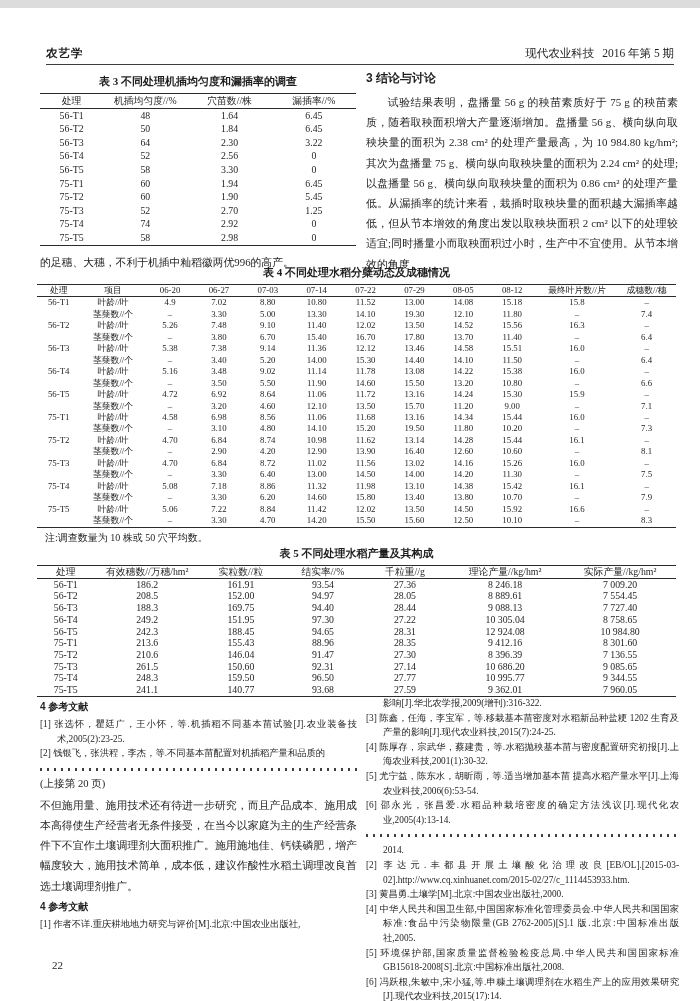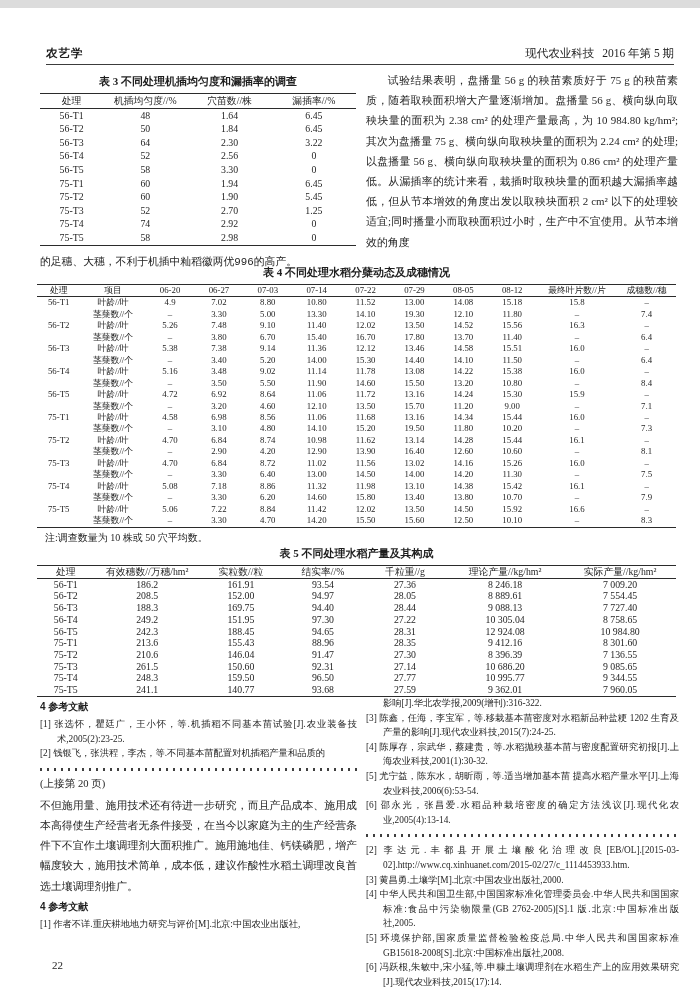--- a/index.html
+++ b/index.html
@@ -21,21 +21,21 @@
   table{border-collapse:collapse;width:100%;table-layout:fixed;}
   .sci{border-top:1.5px solid #2b2b2b;border-bottom:1.5px solid #2b2b2b;}
   .sci th{border-bottom:0.9px solid #2b2b2b;font-weight:normal;}
   .sci th,.sci td{text-align:center;padding:0;white-space:nowrap;overflow:hidden;}
   
   .col-left{position:absolute;top:66px;left:40px;width:316px;}
   .col-right{position:absolute;top:62px;left:366px;width:312px;}
   #table3{font-size:9.8px;}
   #table3 th,#table3 td{height:13.6px;line-height:13.6px;}
   #table3 th:nth-child(1),#table3 td:nth-child(1){width:20%;}
-  .cont-para{font-size:10.8px;line-height:19px;margin:7px 0 0;text-align:justify;font-family:Liberation Mono, monospace;}
+  .cont-para{font-size:10.8px;line-height:19px;margin:7px 0 0;text-align:justify;}
   .sec-heading{font-size:12px;font-weight:bold;margin:0 0 5px;font-family:"Liberation Sans","DejaVu Sans",sans-serif;}
   .body-para{font-size:10.9px;line-height:20.2px;text-align:justify;margin:0;}
   .body-para.indent{text-indent:2em;}
   
   .t4-block{position:absolute;top:257px;left:37px;right:24px;}
   #table4{font-size:8.8px;}
   #table4 th,#table4 td{height:11.45px;line-height:11.45px;}
   #table4 th:nth-child(1),#table4 td:nth-child(1){width:6.8%;}
   #table4 th:nth-child(2),#table4 td:nth-child(2){width:10.2%;}
   #table4 th:nth-child(11),#table4 td:nth-child(11){width:12.6%;}
@@ -144,20 +144,21 @@
             <td>58</td>
             <td>2.98</td>
             <td>0</td>
           </tr>
         </tbody>
     </table>
     <p class="cont-para">的足穗、大穗，不利于机插中籼稻徽两优996的高产。</p>
   </div>
 
   <div class="col-right">
+    <div class="sec-heading">3  结论与讨论</div>
     <p class="body-para indent">试验结果表明，盘播量 56 g 的秧苗素质好于 75 g 的秧苗素质，随着取秧面积增大产量逐渐增加。盘播量 56 g、横向纵向取秧块量的面积为 2.38 cm² 的处理产量最高，为 10 984.80 kg/hm²;其次为盘播量 75 g、横向纵向取秧块量的面积为 2.24 cm² 的处理;以盘播量 56 g、横向纵向取秧块量的面积为 0.86 cm² 的处理产量低。从漏插率的统计来看，栽插时取秧块量的面积越大漏插率越低，但从节本增效的角度出发以取秧块面积 2 cm² 以下的处理较适宜;同时播量小而取秧面积过小时，生产中不宜使用。从节本增效的角度</p>
   </div>
 
   <div class="t4-block">
     <div class="tbl-title">表 4  不同处理水稻分蘖动态及成穗情况</div>
     <table class="sci" id="table4">
       <thead>
           <tr>
             <th>处理</th>
             <th>项目</th>
@@ -277,21 +278,21 @@
             <td>茎蘖数//个</td>
             <td>–</td>
             <td>3.50</td>
             <td>5.50</td>
             <td>11.90</td>
             <td>14.60</td>
             <td>15.50</td>
             <td>13.20</td>
             <td>10.80</td>
             <td>–</td>
-            <td>8.4</td>
+            <td>6.6</td>
           </tr>
           <tr>
             <td>56-T5</td>
             <td>叶龄//叶</td>
             <td>4.72</td>
             <td>6.92</td>
             <td>8.64</td>
             <td>11.06</td>
             <td>11.72</td>
             <td>13.16</td>
@@ -586,20 +587,21 @@
   <div class="bot-right">
     <div class="refs">
         <p class="ref cont">影响[J].华北农学报,2009(增刊):316-322.</p>
         <p class="ref">[3] 陈鑫，任海，李宝军，等.移栽基本苗密度对水稻新品种盐粳 1202 生育及产量的影响[J].现代农业科技,2015(7):24-25.</p>
         <p class="ref">[4] 陈厚存，宗武华，蔡建贵，等.水稻抛秧基本苗与密度配置研究初报[J].上海农业科技,2001(1):30-32.</p>
         <p class="ref">[5] 尤宁益，陈东水，胡昕雨，等.适当增加基本苗 提高水稻产量水平[J].上海农业科技,2006(6):53-54.</p>
         <p class="ref">[6] 邵永光，张昌爱.水稻品种栽培密度的确定方法浅议[J].现代化农业,2005(4):13-14.</p>
       </div>
     <div class="dotted-sep"></div>
     <div class="refs">
+        <p class="ref cont">2014.</p>
         <p class="ref">[2] 李达元.丰都县开展土壤酸化治理改良[EB/OL].[2015-03-02].http://www.cq.xinhuanet.com/2015-02/27/c_1114453933.htm.</p>
         <p class="ref">[3] 黄昌勇.土壤学[M].北京:中国农业出版社,2000.</p>
         <p class="ref">[4] 中华人民共和国卫生部,中国国家标准化管理委员会.中华人民共和国国家标准:食品中污染物限量(GB 2762-2005)[S].1 版.北京:中国标准出版社,2005.</p>
         <p class="ref">[5] 环境保护部,国家质量监督检验检疫总局.中华人民共和国国家标准 GB15618-2008[S].北京:中国标准出版社,2008.</p>
         <p class="ref">[6] 冯跃根,朱敏中,宋小猛,等.申糠土壤调理剂在水稻生产上的应用效果研究[J].现代农业科技,2015(17):14.</p>
       </div>
   </div>
 
   <div class="page-number">22</div>
 

